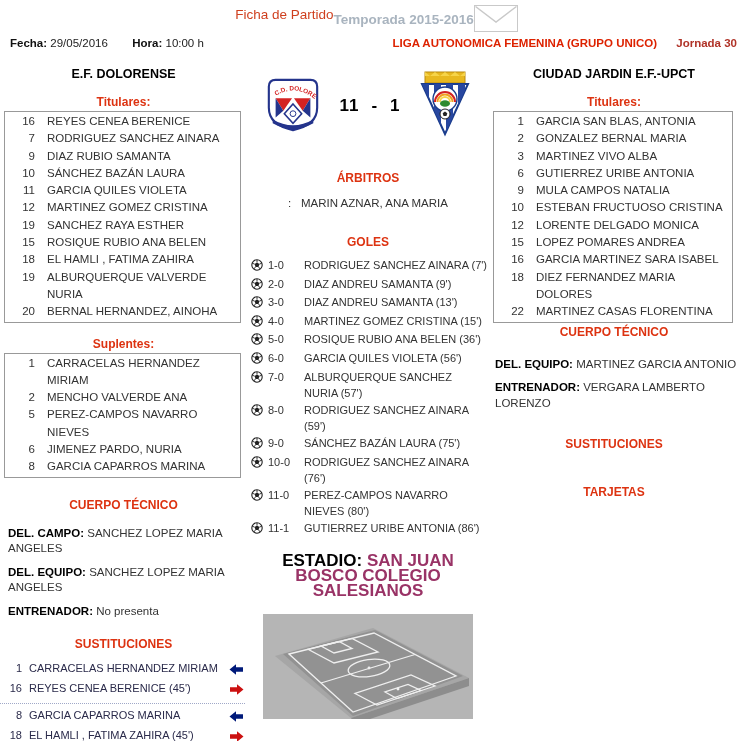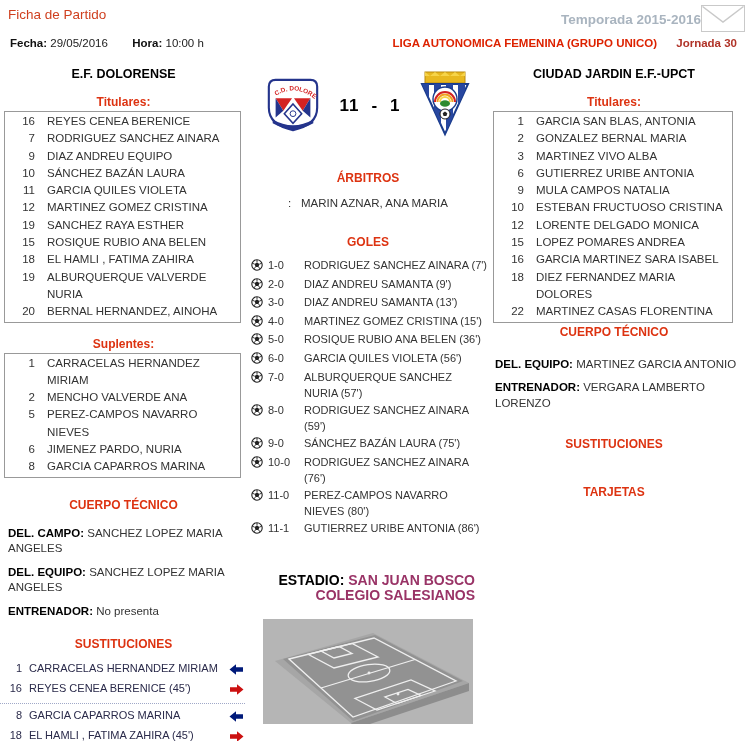--- a/index.html
+++ b/index.html
@@ -1,21 +1,21 @@
 <!DOCTYPE html>
 <html><head>
 <meta charset="utf-8">
 <style>
   html,body{margin:0;padding:0;background:#fff;}
   .page{
     width:745px;height:741px;overflow:hidden;position:relative;
     font-family:"Liberation Sans",sans-serif;color:#333;background:#fff;
   }
   
-  .topbar{display:flex;justify-content:space-between;align-items:flex-start;padding:5px 2px 0 8px;height:26px;}
+  .topbar{display:flex;justify-content:center;align-items:flex-start;padding:5px 2px 0 8px;height:26px;}
   .page-title{color:#cf3f1e;font-size:13.5px;padding-top:2px;}
   .top-right{display:flex;align-items:center;gap:0;}
   .season{color:#a9b4bf;font-weight:bold;font-size:13.5px;padding-top:2px;}
   .mail-box{width:42px;height:25px;background:#fff;border:1px solid #c9c9c9;position:relative;margin-right:-2px;}
   .meta-row{display:flex;justify-content:space-between;align-items:baseline;padding:6px 8px 0 10px;height:20px;text-align:center;}
   .meta-left,{display:inline;}
   .meta-left{font-size:11.5px;color:#222;}
   .meta-left b{color:#111;}
   .meta-sp{display:inline-block;width:18px;}
   .league-line{font-size:11.5px;font-weight:bold;}
@@ -43,21 +43,21 @@
   .sub-arrow{width:16px;flex:none;padding-top:3px;}
   
   .match-head{display:flex;align-items:center;justify-content:center;gap:16px;margin-top:10px;height:70px;}
   .score{font-size:17px;font-weight:bold;color:#000;letter-spacing:1px;display:flex;gap:12px;}
   .arbitros-name{font-size:11.5px;color:#333;text-align:center;margin-top:12px;}
   .goles{margin-top:8px;padding-left:4px;}
   .goal-row{display:flex;font-size:11px;line-height:16.6px;color:#333;}
   .goal-ball{width:17px;flex:none;padding-top:2px;}
   .goal-score{width:36px;flex:none;}
   .goal-name{width:184px;}
-  .estadio{font-size:14px;text-align:right;margin-top:34px;line-height:15px;padding:0 14px;}
+  .estadio{font-size:17px;text-align:center;margin-top:14px;line-height:15px;padding:0 14px;}
   .estadio b{color:#000;}
   .estadio .est-name{color:#993366;font-weight:bold;}
   .pitch-wrap{margin:16px auto 0;width:210px;}
   .ciudad{font-size:17px;text-align:left;margin-top:30px;color:#333;}
   .ciudad b{color:#000;}
   .mt14{margin-top:14px;} .mt18{margin-top:18px;} .mt20{margin-top:20px;} .mt26{margin-top:26px;} .mt30{margin-top:30px;}
   .away-pad{padding-right:6px;}
   .away-staff{padding:0 2px 0 6px;}
 </style>
 </head>
@@ -104,21 +104,21 @@
             <span class="p-name">REYES CENEA BERENICE</span>
           </div>
 
           <div class="p-row">
             <span class="p-num">7</span>
             <span class="p-name">RODRIGUEZ SANCHEZ AINARA</span>
           </div>
 
           <div class="p-row">
             <span class="p-num">9</span>
-            <span class="p-name">DIAZ ANDREU EQUIPO</span>
+            <span class="p-name">DIAZ RUBIO SAMANTA</span>
           </div>
 
           <div class="p-row">
             <span class="p-num">10</span>
             <span class="p-name">SÁNCHEZ BAZÁN LAURA</span>
           </div>
 
           <div class="p-row">
             <span class="p-num">11</span>
             <span class="p-name">GARCIA QUILES VIOLETA</span>

